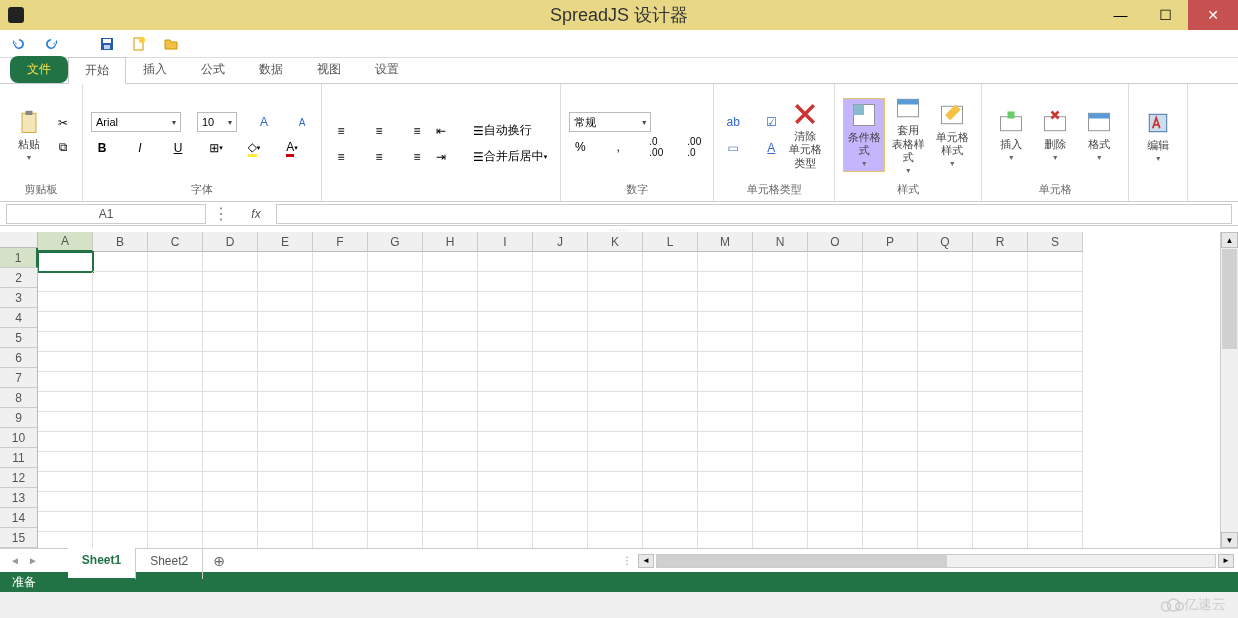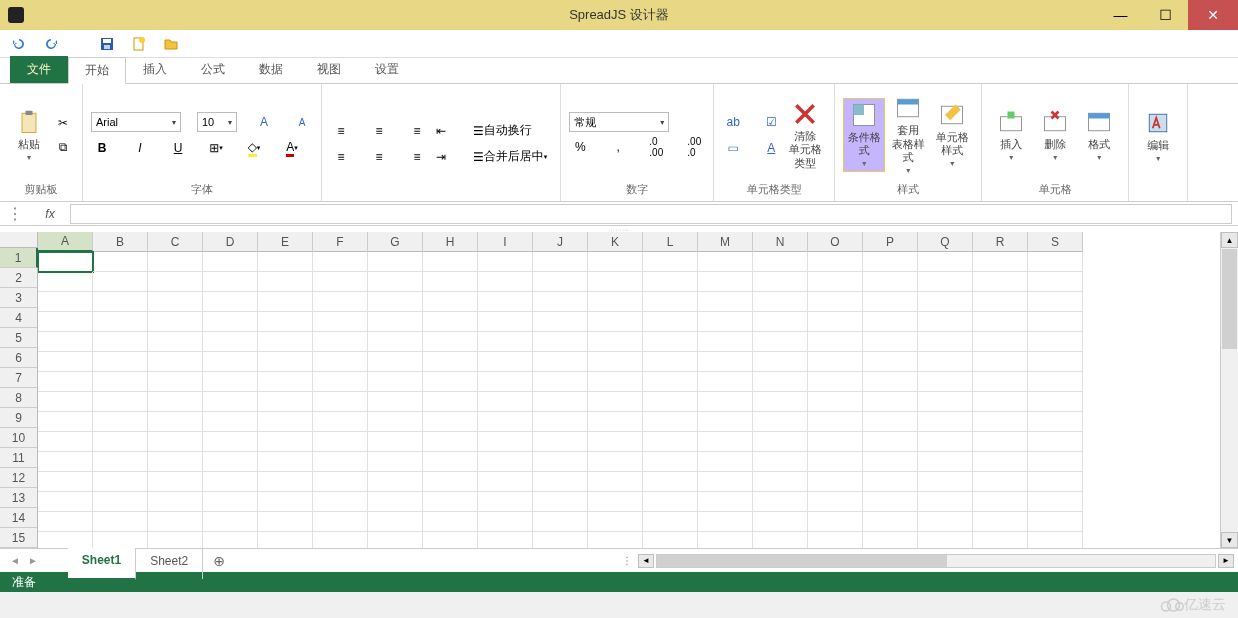--- a/index.html
+++ b/index.html
@@ -1,34 +1,34 @@
 <!DOCTYPE html>
 <html><head>
 <meta charset="utf-8">
 <style>
 * { box-sizing: border-box; margin: 0; padding: 0; font-family: "Microsoft YaHei", Arial, sans-serif; }
 body { width: 1238px; height: 618px; background: #f0f0f0; overflow: hidden; position: relative; }
 
 
 .titlebar { height: 30px; background: #e8d886; display: flex; align-items: center; position: relative; }
 .titlebar .app-icon { width: 16px; height: 16px; background: #222; border-radius: 3px; margin-left: 8px; }
-.titlebar .title { position: absolute; left: 50%; transform: translateX(-50%); font-size: 13px; color: #333; }
+.titlebar .title { position: absolute; left: 50%; transform: translateX(-50%); font-size: 18px; color: #333; }
 .titlebar .win-controls { margin-left: auto; display: flex; height: 100%; }
 .titlebar .win-btn { width: 45px; display: flex; align-items: center; justify-content: center; font-size: 14px; cursor: pointer; }
 .titlebar .win-btn.close { background: #c75050; color: #fff; width: 50px; }
 
 
 .quick-access { height: 28px; background: #fff; border-bottom: 1px solid #ddd; display: flex; align-items: center; padding-left: 10px; gap: 14px; }
 .qa-btn { width: 18px; height: 18px; display: flex; align-items: center; justify-content: center; cursor: pointer; color: #666; }
 .qa-btn svg { width: 16px; height: 16px; }
 
 
 .menu-tabs { height: 26px; background: #fff; display: flex; align-items: flex-end; border-bottom: 1px solid #ccc; padding-left: 10px; }
 .menu-tab { padding: 4px 16px 4px; font-size: 12px; color: #555; cursor: pointer; border: 1px solid transparent; }
-.menu-tab.file { background: #217346; color: #fef9c3; }
+.menu-tab.file { background: #217346; color: #fde047; border-radius: 8px; }
 .menu-tab.active { border: 1px solid #ccc; border-bottom: 1px solid #fff; background: #fff; margin-bottom: -1px; }
 
 
 .ribbon { height: 118px; background: #fff; border-bottom: 1px solid #ccc; display: flex; }
 .ribbon-group { border-right: 1px solid #ddd; padding: 4px 8px 2px; display: flex; flex-direction: column; position: relative; }
 .ribbon-group .group-body { flex: 1; display: flex; align-items: center; gap: 2px; }
 .ribbon-group .group-label { text-align: center; font-size: 11px; color: #666; padding-bottom: 2px; position: relative; }
 .rib-btn { min-width: 22px; height: 22px; display: flex; align-items: center; justify-content: center; cursor: pointer; border: 1px solid transparent; font-size: 12px; }
 .rib-large { width: 42px; display: flex; flex-direction: column; align-items: center; gap: 2px; cursor: pointer; padding: 2px; font-size: 11px; color: #444; text-align: center; line-height: 1.2; }
 .rib-large svg { width: 28px; height: 28px; }
@@ -215,21 +215,21 @@
           <div class="rib-btn">⇥</div>
           <div class="rib-btn" style="width:auto;padding:0 4px">☰ <span>合并后居中</span> <span style="font-size:7px">▾</span></div>
         </div>
       </div>
     </div>
   </div>
 
   <div class="ribbon-group">
     <div class="group-body">
       <div class="rib-col" style="gap:4px">
-        <div class="combo" style="width:100px">
+        <div class="combo" style="width:82px">
             <span>常规</span>
             <span class="dd">▾</span>
           </div>
         <div class="rib-row">
           <div class="rib-btn">%</div>
           <div class="rib-btn">,</div>
           <div class="rib-btn" style="font-size:10px">.0<br>.00</div>
           <div class="rib-btn" style="font-size:10px">.00<br>.0</div>
         </div>
       </div>
@@ -332,20 +332,21 @@
           </svg>
         <span>编辑</span>
           <span class="arrow">▾</span>
       </div>
     </div>
     <div class="group-label">&nbsp;</div>
   </div>
 </div>
 
 <div class="formula-bar">
+  <div class="name-box">A1</div>
   <div class="fb-sep">⋮</div>
   <div class="fx-label">fx</div>
   <input class="formula-input" value="" style="">
 </div>
 
 <div class="grip">⋯⋯⋯</div>
 
 <div class="grid-area">
   <div style="display:flex;flex-direction:column">
     <div class="corner"></div>

